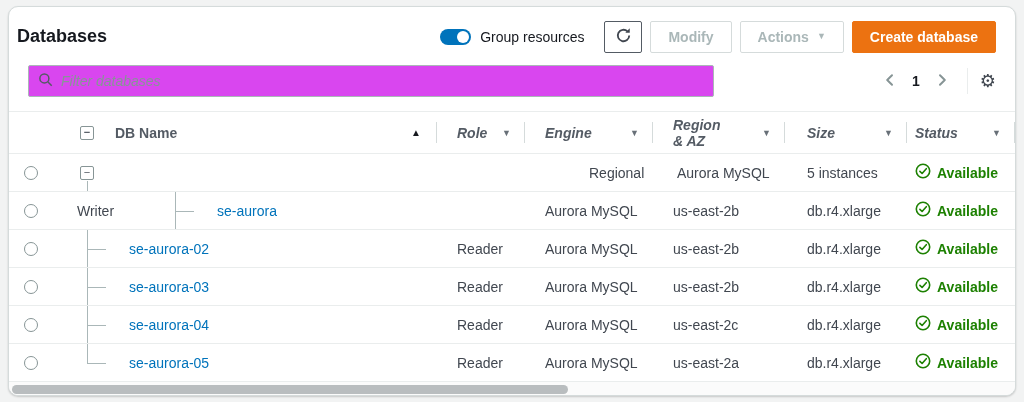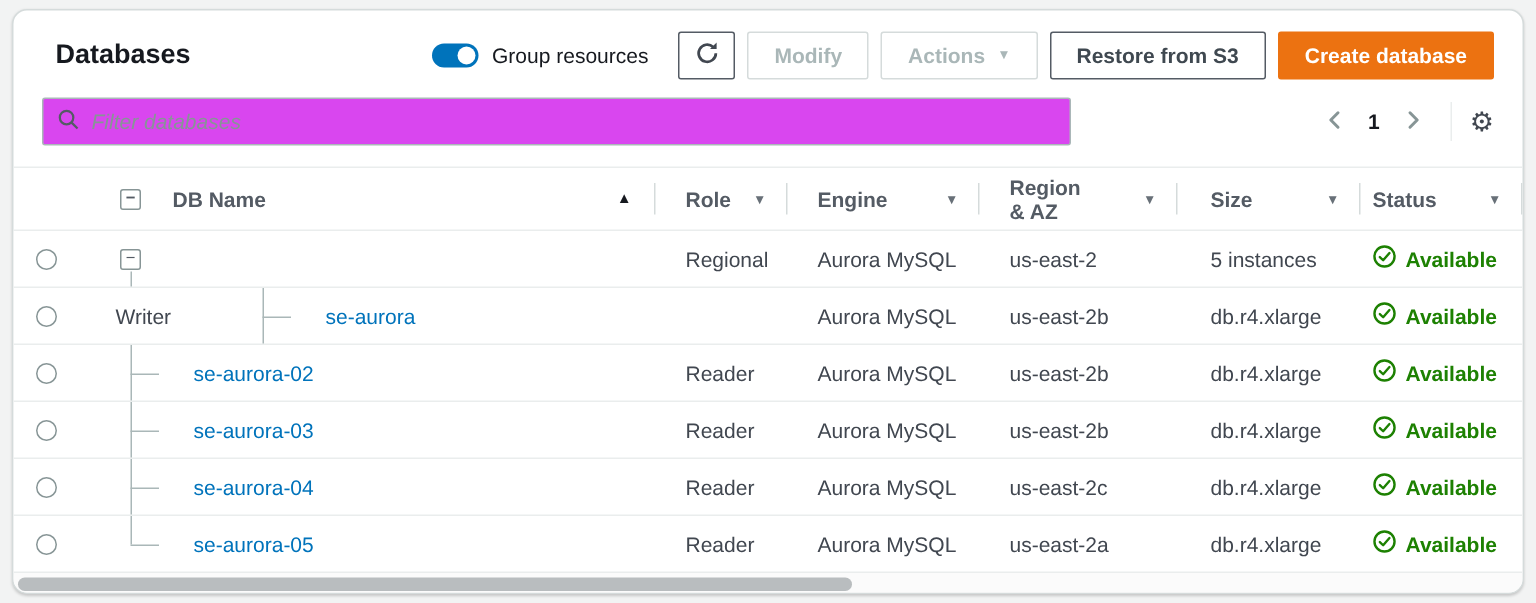--- a/index.html
+++ b/index.html
@@ -14,21 +14,21 @@
     font-family:"Liberation Sans","DejaVu Sans",sans-serif;
     font-size:14px; color:var(--text-dark); position:relative; overflow:hidden;
   }
   .card{
     position:absolute; left:8px; top:6px; width:1008px; height:390px;
     background:#fff; border:1px solid #d5dbdb; border-radius:10px;
     box-shadow:0 1px 2px rgba(0,0,0,.18);
     display:flex; flex-direction:column; overflow:hidden;
   }
   
-  .toolbar{display:flex; align-items:center; padding:13px 19px 10px 28px; flex:0 0 56px;}
+  .toolbar{display:flex; align-items:center; padding:13px 19px 10px 8px; flex:0 0 56px;}
   .page-title{font-size:18px; font-weight:700; color:var(--text-dark);}
   .toolbar-right{margin-left:auto; display:flex; align-items:center; gap:8px;}
   .toggle-group{display:flex; align-items:center; gap:9px; margin-right:12px; cursor:pointer;}
   .toggle{width:31px; height:16px; border-radius:9px; background:var(--toggle); position:relative;}
   .toggle-knob{position:absolute; right:2px; top:2px; width:12px; height:12px; border-radius:50%; background:#fff;}
   .toggle-label{color:var(--text-dark);}
   .btn{
     height:32px; display:inline-flex; align-items:center; justify-content:center;
     padding:0 17px; font-weight:700; font-size:14px; border-radius:2px;
     background:#fff; border:1px solid var(--head-grey); color:#3f4850; cursor:pointer;
@@ -61,21 +61,21 @@
   .h-cell{position:relative; display:flex; align-items:center; height:100%;}
   .h-cell.sortable{cursor:pointer;}
   .h-div::after{content:''; position:absolute; right:0; top:10px; bottom:10px; width:1px; background:#d5dbdb;}
   .c-sel{width:48px; flex:0 0 48px;}
   .c-name{flex:1; position:relative;}
   .c-role{width:88px; flex:0 0 88px; padding-left:20px;}
   .c-eng{width:128px; flex:0 0 128px; padding-left:20px;}
   .c-reg{width:132px; flex:0 0 132px; padding-left:20px;gap:28px;}
   .c-size{width:122px; flex:0 0 122px; padding-left:22px;gap:33px;}
   .c-status{width:108px; flex:0 0 108px; padding-left:8px;}
-  .h-cell.with-caret{justify-content:space-between; padding-right:14px;}
+  .h-cell.with-caret{justify-content:space-between; padding-right:14px;font-style:italic;}
   .filter-caret{font-size:9px; color:#687078;}
   .sort-arrow{font-size:10px; color:var(--text-dark); position:absolute; right:16px;}
   .name-label{margin-left:58px;}
   .collapse-box{
     position:absolute; left:23px; top:50%; transform:translateY(-50%);
     width:14px; height:14px; border:1px solid #879596; border-radius:2px;
     display:flex; align-items:center; justify-content:center;
     font-size:11px; line-height:1; color:var(--head-grey); background:#fff; z-index:2; cursor:pointer;
   }
   .t-body{flex:1;}
@@ -116,21 +116,20 @@
             <path d="M13.4 8a5.4 5.4 0 1 1-1.7-3.95" fill="none" stroke="#414750" stroke-width="1.7"></path>
             <path d="M13.9 1.2 L13.9 5.4 L9.7 5.4 Z" fill="#414750"></path>
           </svg>
         </span>
       </button>
       <button class="btn disabled">Modify</button>
       <button class="btn disabled">
         <span>Actions</span>
         <span class="caret">▼</span>
       </button>
-      <button class="btn">Restore from S3</button>
       <button class="btn primary">Create database</button>
     </div>
   </div>
 
   <div class="filter-row">
     <div class="search-box">
       <span>
         <svg width="15" height="15" viewBox="0 0 16 16">
           <circle cx="6.8" cy="6.8" r="4.8" fill="none" stroke="#545b64" stroke-width="1.6"></circle>
           <line x1="10.4" y1="10.4" x2="14.6" y2="14.6" stroke="#545b64" stroke-width="1.6"></line>
@@ -192,21 +191,20 @@
     <div class="t-body">
   <div class="t-row parent">
     <div class="cell c-sel">
       <span class="radio"></span>
     </div>
     <div class="cell c-name">
       <span class="collapse-box">−</span>
     </div>
     <div class="cell c-role">Regional</div>
     <div class="cell c-eng">Aurora MySQL</div>
-    <div class="cell c-reg">us-east-2</div>
     <div class="cell c-size">5 instances</div>
     <div class="cell c-status status-cell">
       <span class="status-icon">
         <svg width="16" height="16" viewBox="0 0 16 16">
           <circle cx="8" cy="8" r="6.7" fill="none" stroke="#1d8102" stroke-width="1.6"></circle>
           <path d="M4.9 8.4 L7.1 10.5 L11.3 5.7" fill="none" stroke="#1d8102" stroke-width="1.6" stroke-linecap="round" stroke-linejoin="round"></path>
         </svg>
       </span>
       <span>Available</span>
     </div>

